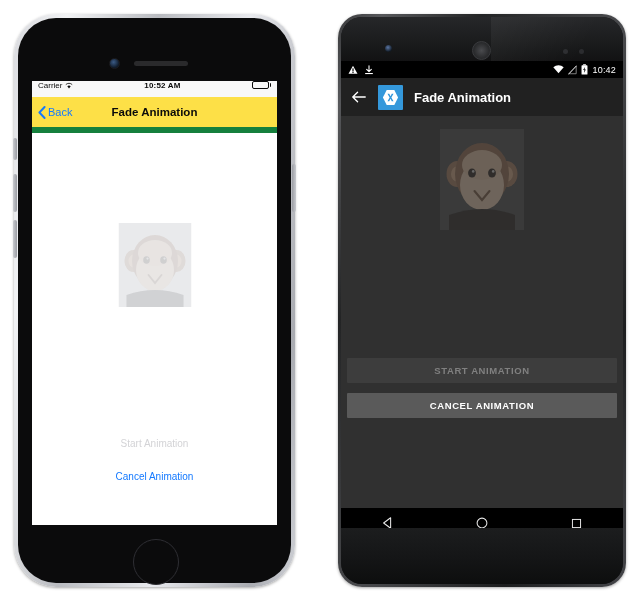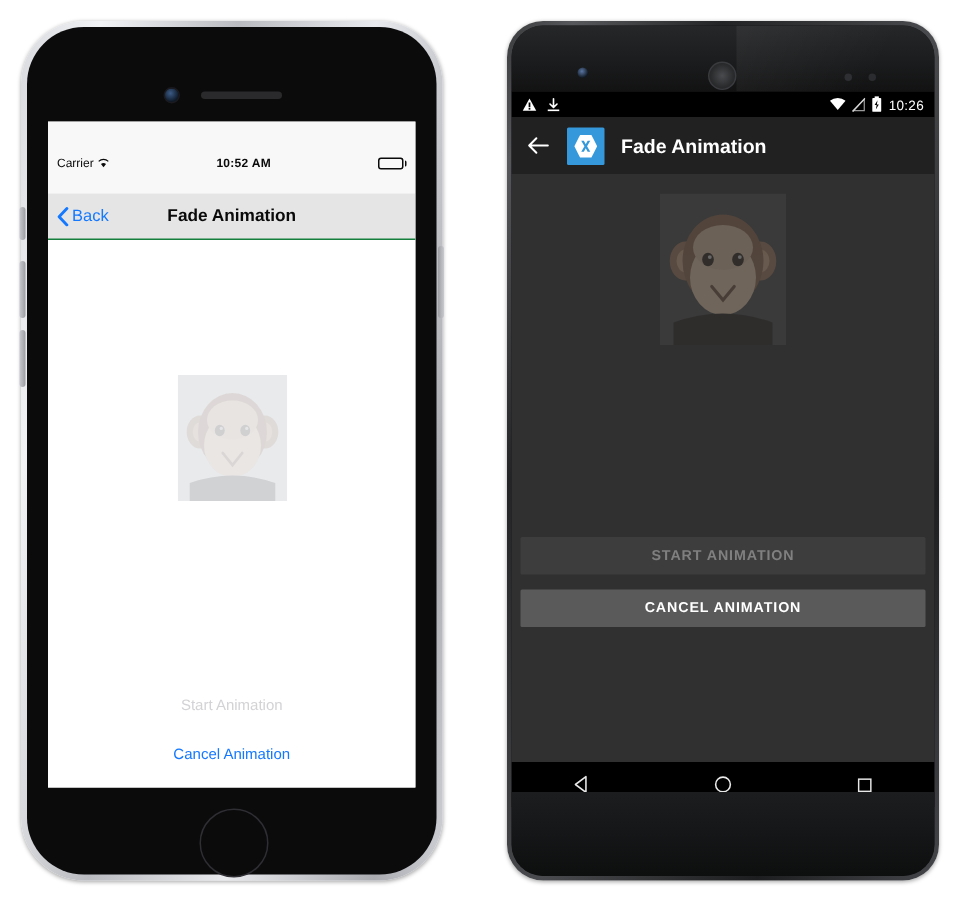--- a/index.html
+++ b/index.html
@@ -47,33 +47,33 @@
   .ip-home{
     position:absolute;left:119px;top:525px;width:44px;height:44px;border-radius:50%;
     border:1px solid #2e2e33;background:#0b0b0c;
   }
   .ip-screen{
     position:absolute;left:18px;top:67px;width:245px;height:444px;
     background:#ffffff;overflow:hidden;
   }
   
   .ios-status{
-    height:16px;display:flex;align-items:flex-end;
-    padding:16px 6px;background:#f8f8f8;font-size:8px;color:#0a0a0a;
+    height:16px;display:flex;align-items:flex-start;
+    padding:0 6px;background:#f8f8f8;font-size:8px;color:#0a0a0a;
   }
   .ios-carrier{display:flex;align-items:center;gap:3px;}
   .ios-wifi{display:inline-block;width:8px;height:7px;}
   .ios-time{flex:1;text-align:center;font-weight:bold;letter-spacing:.2px;}
   .ios-batt{display:flex;align-items:center;gap:1px;}
   .ios-batt-body{width:17px;height:8px;border:1px solid #0a0a0a;border-radius:2px;padding:1px;box-sizing:border-box;}
   .ios-batt-fill{width:100%;height:100%;background:#0a0a0a;border-radius:1px;}
   .ios-batt-cap{width:1.5px;height:4px;background:#0a0a0a;border-radius:0 1px 1px 0;}
   
   .ios-nav{
-    height:30px;background:#e5e5e5;border-bottom:1px solid #15803d;
+    height:30px;background:#fde047;border-bottom:6px solid #15803d;
     display:flex;align-items:center;position:relative;
   }
   .ios-back{
     display:flex;align-items:center;gap:2px;padding-left:6px;
     color:#1479ff;font-size:11px;
   }
   .ios-chev{display:block;width:8px;height:13px;}
   .ios-title{
     position:absolute;left:0;right:0;text-align:center;
     font-size:11.5px;font-weight:bold;color:#0a0a0a;
@@ -278,21 +278,21 @@
             </svg>
             <svg width="9" height="10" viewBox="0 0 11 12">
               <path d="M10 1.2 L10 10.6 L0.8 10.6 Z" fill="none" stroke="#9a9a9a" stroke-width="1"></path>
               <path d="M0.6 11.4 L10.6 0.6" stroke="#d8d8d8" stroke-width="1.1"></path>
             </svg>
             <svg width="7" height="11" viewBox="0 0 8 12">
               <rect x="2.4" y="0" width="3.2" height="1.3" fill="#ffffff"></rect>
               <rect x="0.6" y="1.2" width="6.8" height="10.6" rx="0.7" fill="#ffffff"></rect>
               <path d="M4.6 3 L2.4 6.6 L3.9 6.6 L3.3 10 L5.6 6.1 L4.1 6.1 Z" fill="#000000"></path>
             </svg>
-            <span class="an-time">10:26</span>
+            <span class="an-time">10:42</span>
           </span>
         </div>
 
         <div class="an-toolbar">
           <svg class="an-back-arrow" viewBox="0 0 18 18">
             <path d="M16 9 L2.6 9 M7.4 3.6 L2 9 L7.4 14.4" stroke="#ffffff" stroke-width="1.5" fill="none" stroke-linecap="round" stroke-linejoin="round"></path>
           </svg>
           <span class="an-logo">
             <svg width="19" height="19" viewBox="0 0 24 24">
               <path d="M7.2 2.6 L16.8 2.6 L21.6 12 L16.8 21.4 L7.2 21.4 L2.4 12 Z" fill="#ffffff"></path>

